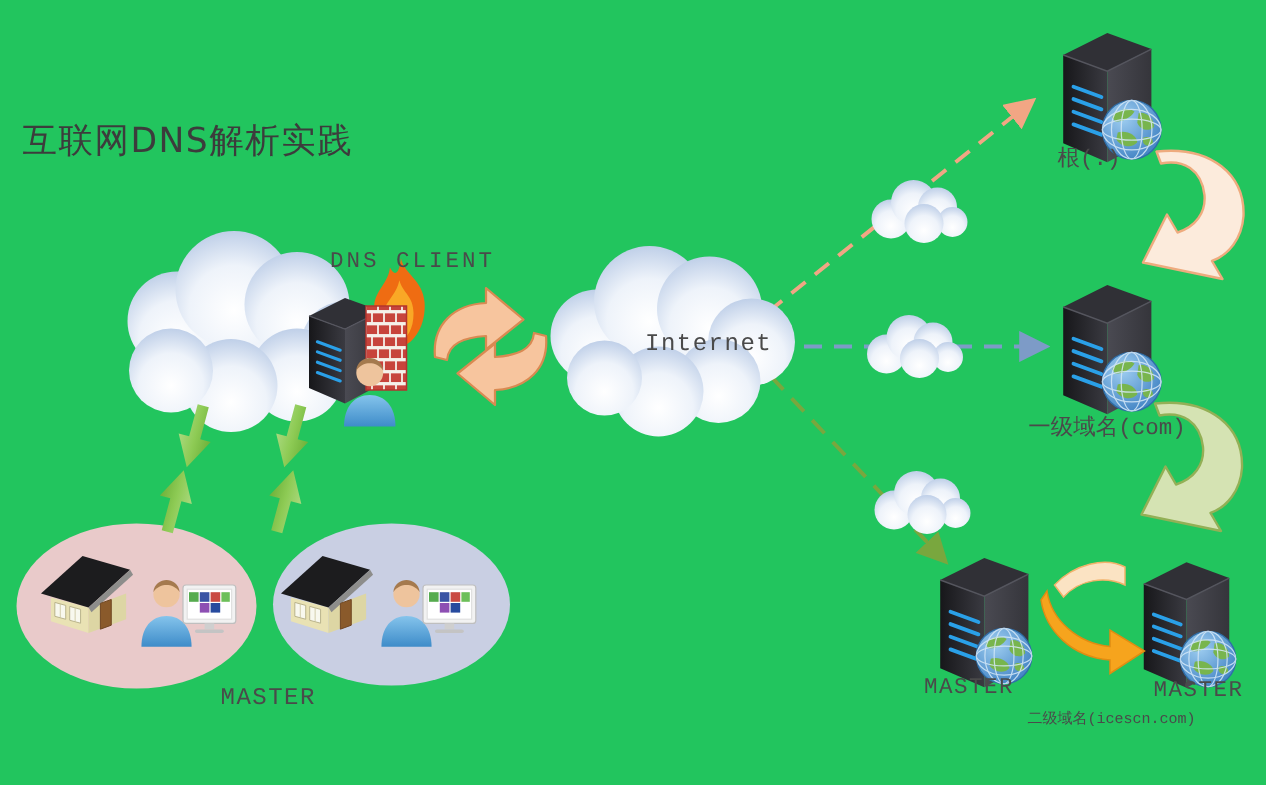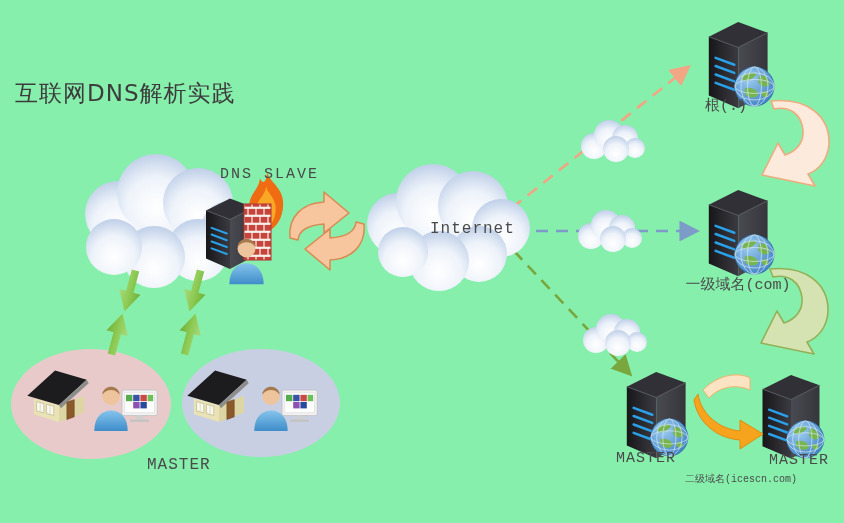--- a/index.html
+++ b/index.html
@@ -1,19 +1,19 @@
 <!DOCTYPE html>
 <html><head>
 <meta charset="utf-8">
 <style>
   html,body{margin:0;padding:0;}
   .stage{
     position:relative;
     width:844px;height:523px;
-    background:#86efac;
+    background:#22c55e;
     overflow:hidden;
     font-family:"Liberation Sans","DejaVu Sans",sans-serif;
   }
   .stage svg{position:absolute;left:0;top:0;}
   .lbl{
     position:absolute;
     color:#4a4a4a;
     font-family:"Liberation Mono","DejaVu Sans Mono",monospace;
     white-space:nowrap;
   }
@@ -245,21 +245,21 @@
   <use href="#curvedArrowPath" transform="translate(758,96)" fill="#fcebdc" stroke="#eeab7e" stroke-width="1.6" stroke-linejoin="round"></use>
   <use href="#curvedArrowPath" transform="translate(757,264)" fill="#d5e3b3" stroke="#93b056" stroke-width="1.6" stroke-linejoin="round"></use>
 
   <g>
     <path d="M703,390 C716,376 737,371 750,378 L750,390 C737,384 720,386 709,398 Z" fill="#fbe3c3" stroke="#f2b26a" stroke-width="1"></path>
     <path d="M698,394 C701,414 719,429 740,431 L740,420 L763,434 L740,449 L740,440 C714,438 697,420 694,400 Z" fill="#f6a41d" stroke="#e08c12" stroke-width="1"></path>
   </g>
 </svg>
 
 <div class="lbl lbl-title">互联网DNS解析实践</div>
-<div class="lbl lbl-dnsproxy">DNS SLAVE</div>
+<div class="lbl lbl-dnsproxy">DNS CLIENT</div>
 <div class="lbl lbl-internet">Internet</div>
 <div class="lbl lbl-root">根(.)</div>
 <div class="lbl lbl-tld">一级域名(com)</div>
 <div class="lbl lbl-master">MASTER</div>
 <div class="lbl lbl-slave">MASTER</div>
 <div class="lbl lbl-second">二级域名(icescn.com)</div>
 <div class="lbl lbl-client">MASTER</div>
 
 </div>
 

